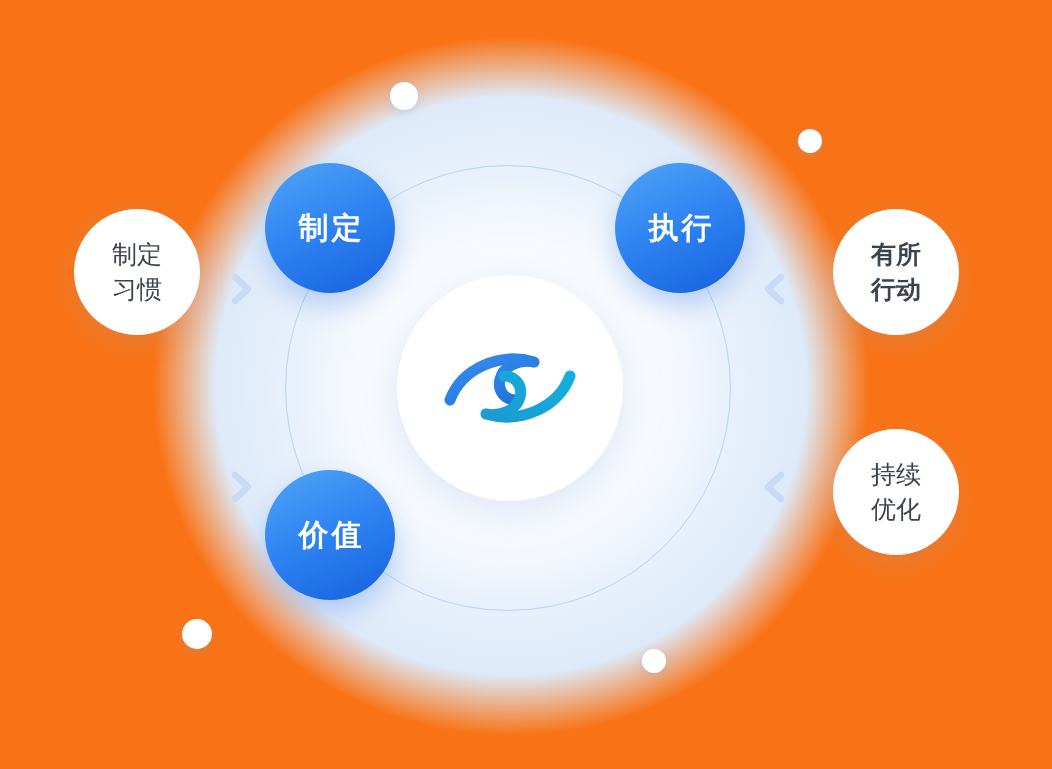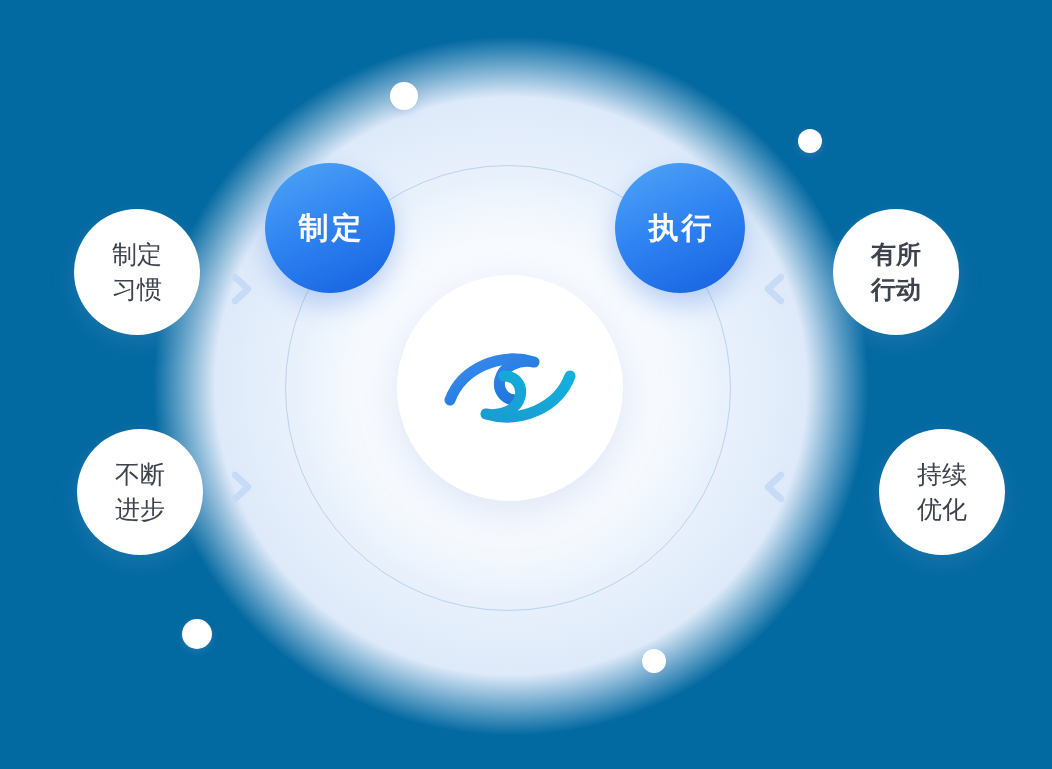--- a/index.html
+++ b/index.html
@@ -1,18 +1,18 @@
 <!DOCTYPE html>
 <html><head>
 <meta charset="utf-8">
 <style>
   html,body { margin:0; padding:0; background:#ffffff; }
   .canvas {
     position:relative; width:1052px; height:769px; overflow:hidden;
-    background:#0369a1;
+    background:#f97316;
     font-family:"DejaVu Sans","Liberation Sans",sans-serif;
   }
   
   .glow-main {
     position:absolute; left:122px; top:6px; width:778px; height:760px;
     border-radius:50%;
     background:radial-gradient(closest-side,
       #f7fafe 0%, #eff5fc 42%, #e4eefb 64%, #deeaf9 76%, rgba(222,234,249,0) 92%);
   }
   .glow-inner {
@@ -65,21 +65,21 @@
     position:absolute; width:126px; height:126px; border-radius:50%;
     background:#ffffff;
     display:flex; flex-direction:column; align-items:center; justify-content:center;
     color:#3c434d; font-size:25px; font-weight:500; line-height:1.4;
     box-shadow:0 8px 24px rgba(140,170,215,0.18);
     text-align:center;
   }
   .note-lt { left:74px;  top:209px; }
   .note-lb { left:77px;  top:429px; }
   .note-rt { left:833px; top:209px;font-weight:bold; }
-  .note-rb { left:879px; top:429px; }
+  .note-rb { left:833px; top:429px; }
 
   
   .chevron { position:absolute; width:26px; height:34px; }
   .chevron-1 { left:229px; top:272px; }
   .chevron-2 { left:229px; top:470px; }
   .chevron-3 { left:761px; top:272px; transform:scaleX(-1); }
   .chevron-4 { left:761px; top:470px; transform:scaleX(-1); }
 </style>
 </head>
 <body>
@@ -111,33 +111,32 @@
       <path d="M130,36 C118,68 80,84 46,74 C62,77 77,69 80,57 C83,45 75,36 64,36" fill="none" stroke="url(#lgB)" stroke-width="11" stroke-linecap="round" stroke-linejoin="round"></path>
     </svg>
   </div>
 
   <div class="node node-plan">
     <span>制定</span>
   </div>
   <div class="node node-do">
     <span>执行</span>
   </div>
+  <div class="node node-value">
+    <span>价值</span>
+  </div>
 
   <div class="note note-lt">
     <span>制定</span>
     <span>习惯</span>
   </div>
   <svg class="chevron chevron-1" viewBox="0 0 26 34" aria-hidden="true">
     <path d="M6,5 L19,17 L6,29" fill="none" stroke-width="6.5" stroke-linecap="round" stroke-linejoin="round" stroke="#c7dbf6"></path>
   </svg>
 
-  <div class="note note-lb">
-    <span>不断</span>
-    <span>进步</span>
-  </div>
   <svg class="chevron chevron-2" viewBox="0 0 26 34" aria-hidden="true">
     <path d="M6,5 L19,17 L6,29" fill="none" stroke-width="6.5" stroke-linecap="round" stroke-linejoin="round" stroke="#c7dbf6"></path>
   </svg>
 
   <div class="note note-rt">
     <span>有所</span>
     <span>行动</span>
   </div>
   <svg class="chevron chevron-3" viewBox="0 0 26 34" aria-hidden="true">
     <path d="M6,5 L19,17 L6,29" fill="none" stroke-width="6.5" stroke-linecap="round" stroke-linejoin="round" stroke="#c7dbf6"></path>

